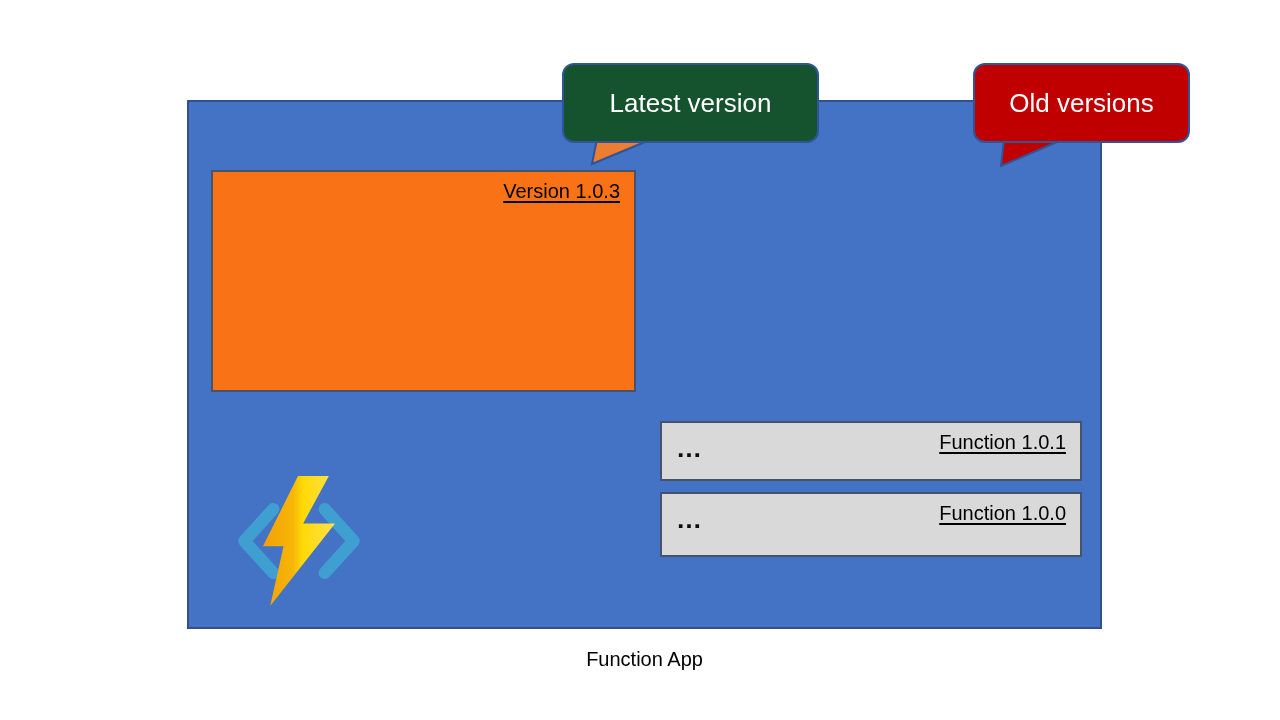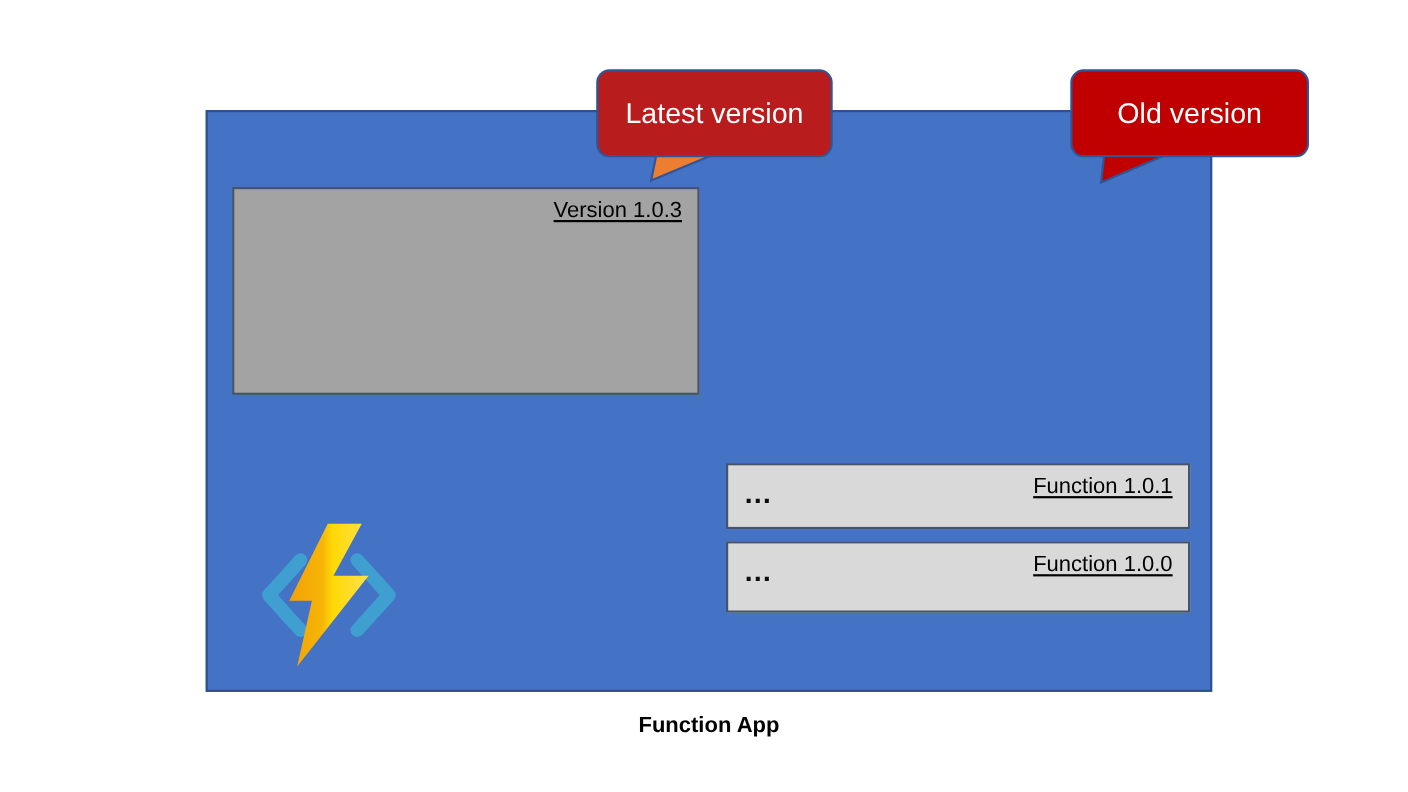--- a/index.html
+++ b/index.html
@@ -43,22 +43,22 @@
     padding: 8px 14px 0 0;
   }
   .vbox .fn-list {
     padding: 2px 0 0 12px;
     font-size: 25px;
     line-height: 39px;
     white-space: nowrap;
   }
   .latest-box {
     left: 211px; top: 170px;
-    width: 425px; height: 189px;
-    background: #a3a3a3;
+    width: 425px; height: 222px;
+    background: #f97316;
   }
   .v102-box {
     left: 660px; top: 185px;
     width: 422px; height: 218px;
     background: #d9d9d9;
   }
   .v102-box .fn-list { margin-top: -8px; }
   .small-vbox {
     left: 660px;
     width: 422px;
@@ -82,23 +82,23 @@
     border: 2px solid #2f5597;
     border-radius: 12px;
     display: flex;
     align-items: center;
     justify-content: center;
     color: #ffffff;
     font-size: 26px;
     z-index: 4;
   }
   .callout-latest {
-    left: 542px;
-    width: 215px;
-    background: #b91c1c;
+    left: 562px;
+    width: 257px;
+    background: #14532d;
   }
   .callout-old {
     left: 973px;
     width: 217px;
     background: #c00000;
   }
   .callout-tail {
     position: absolute;
     z-index: 3;
   }
@@ -113,21 +113,21 @@
     z-index: 2;
   }
 
   
   .caption {
     position: absolute;
     left: 187px; top: 648px;
     width: 915px;
     text-align: center;
     font-size: 20px;
-    font-weight: bold;
+    font-weight: normal;
     color: #000000;
     z-index: 1;
   }
 </style>
 </head>
 <body>
 
 <div class="page">
 
   <div class="app-box"></div>
@@ -148,21 +148,21 @@
   </div>
 
   <div class="callout callout-latest">
     <span>Latest version</span>
   </div>
   <svg class="callout-tail tail-latest" width="66" height="28" viewBox="0 0 66 28">
     <polygon points="9,1 64,1 4,26" fill="#ed7d31" stroke="#2f5597" stroke-width="2"></polygon>
   </svg>
 
   <div class="callout callout-old">
-    <span>Old version</span>
+    <span>Old versions</span>
   </div>
   <svg class="callout-tail tail-old" width="70" height="30" viewBox="0 0 70 30">
     <polygon points="8,1 68,1 5,28" fill="#c00000" stroke="#2f5597" stroke-width="2"></polygon>
   </svg>
 
   <svg class="az-icon" viewBox="0 0 130 134">
     <defs>
       <linearGradient id="boltGrad" x1="0" y1="0" x2="1" y2="0">
         <stop offset="0" stop-color="#f2a007"></stop>
         <stop offset="0.42" stop-color="#f7b606"></stop>

